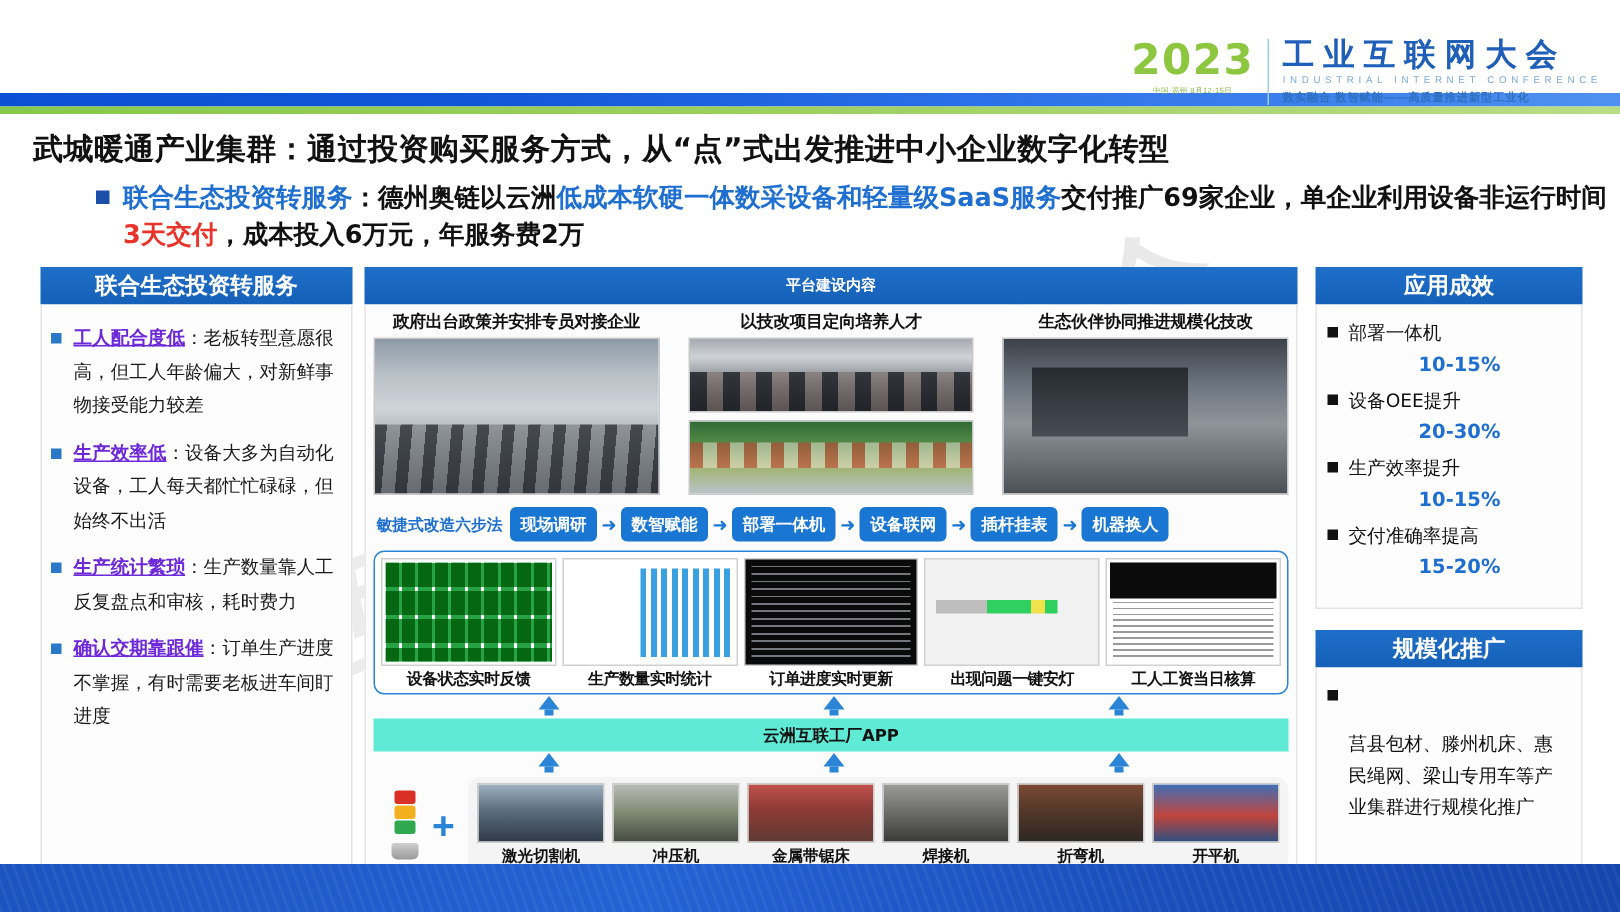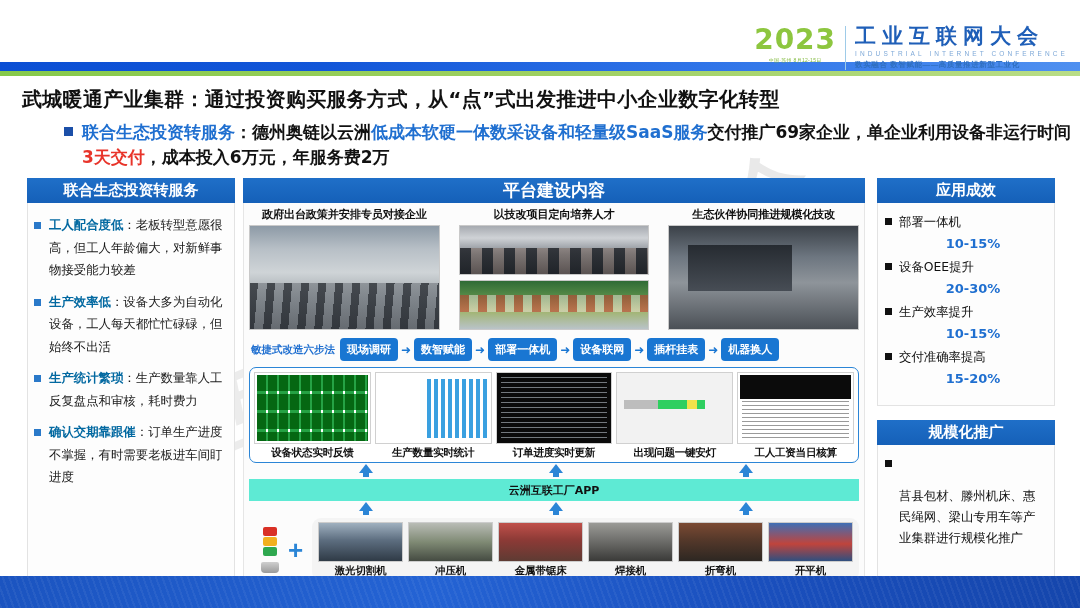--- a/index.html
+++ b/index.html
@@ -69,25 +69,25 @@
   .left-body {
     height:385px; background:#fdfdfd; border:1px solid #e3e3e3; border-top:none;
     padding:11px 8px 6px 6px;
   }
   .pp-item { display:flex; align-items:flex-start; margin-bottom:9px; }
   .pp-sq { width:7px; height:7px; background:#2a79c9; margin-top:8px; margin-right:8px; flex:none; }
   .pp-text {
     font-size:12.4px; line-height:22.5px; color:#1a1a1a;
     font-family:"DejaVu Sans","Liberation Sans",sans-serif;
   }
-  .pp-key { color:#0369a1; font-weight:bold; }
+  .pp-key { color:#6d28d9; font-weight:bold;text-decoration:underline; }
 
   
   .center-panel { position:absolute; left:243px; top:178px; width:622px; height:410px; }
-  .center-head { height:25px; line-height:25px; font-size:17px; }
+  .center-head { height:25px; line-height:25px; font-size:10px; }
   .center-body {
     height:385px; background:#fcfcfc; border:1px solid #e6e6e6; border-top:none;
     padding:4px 5px 0 5px; position:relative;
   }
 
   .photo-row { display:flex; gap:19px; }
   .photo-col { flex:1; }
   .photo-cap {
     font-size:11.2px; font-weight:bold; color:#111111; text-align:center;
     margin-bottom:3px; letter-spacing:-0.2px;

